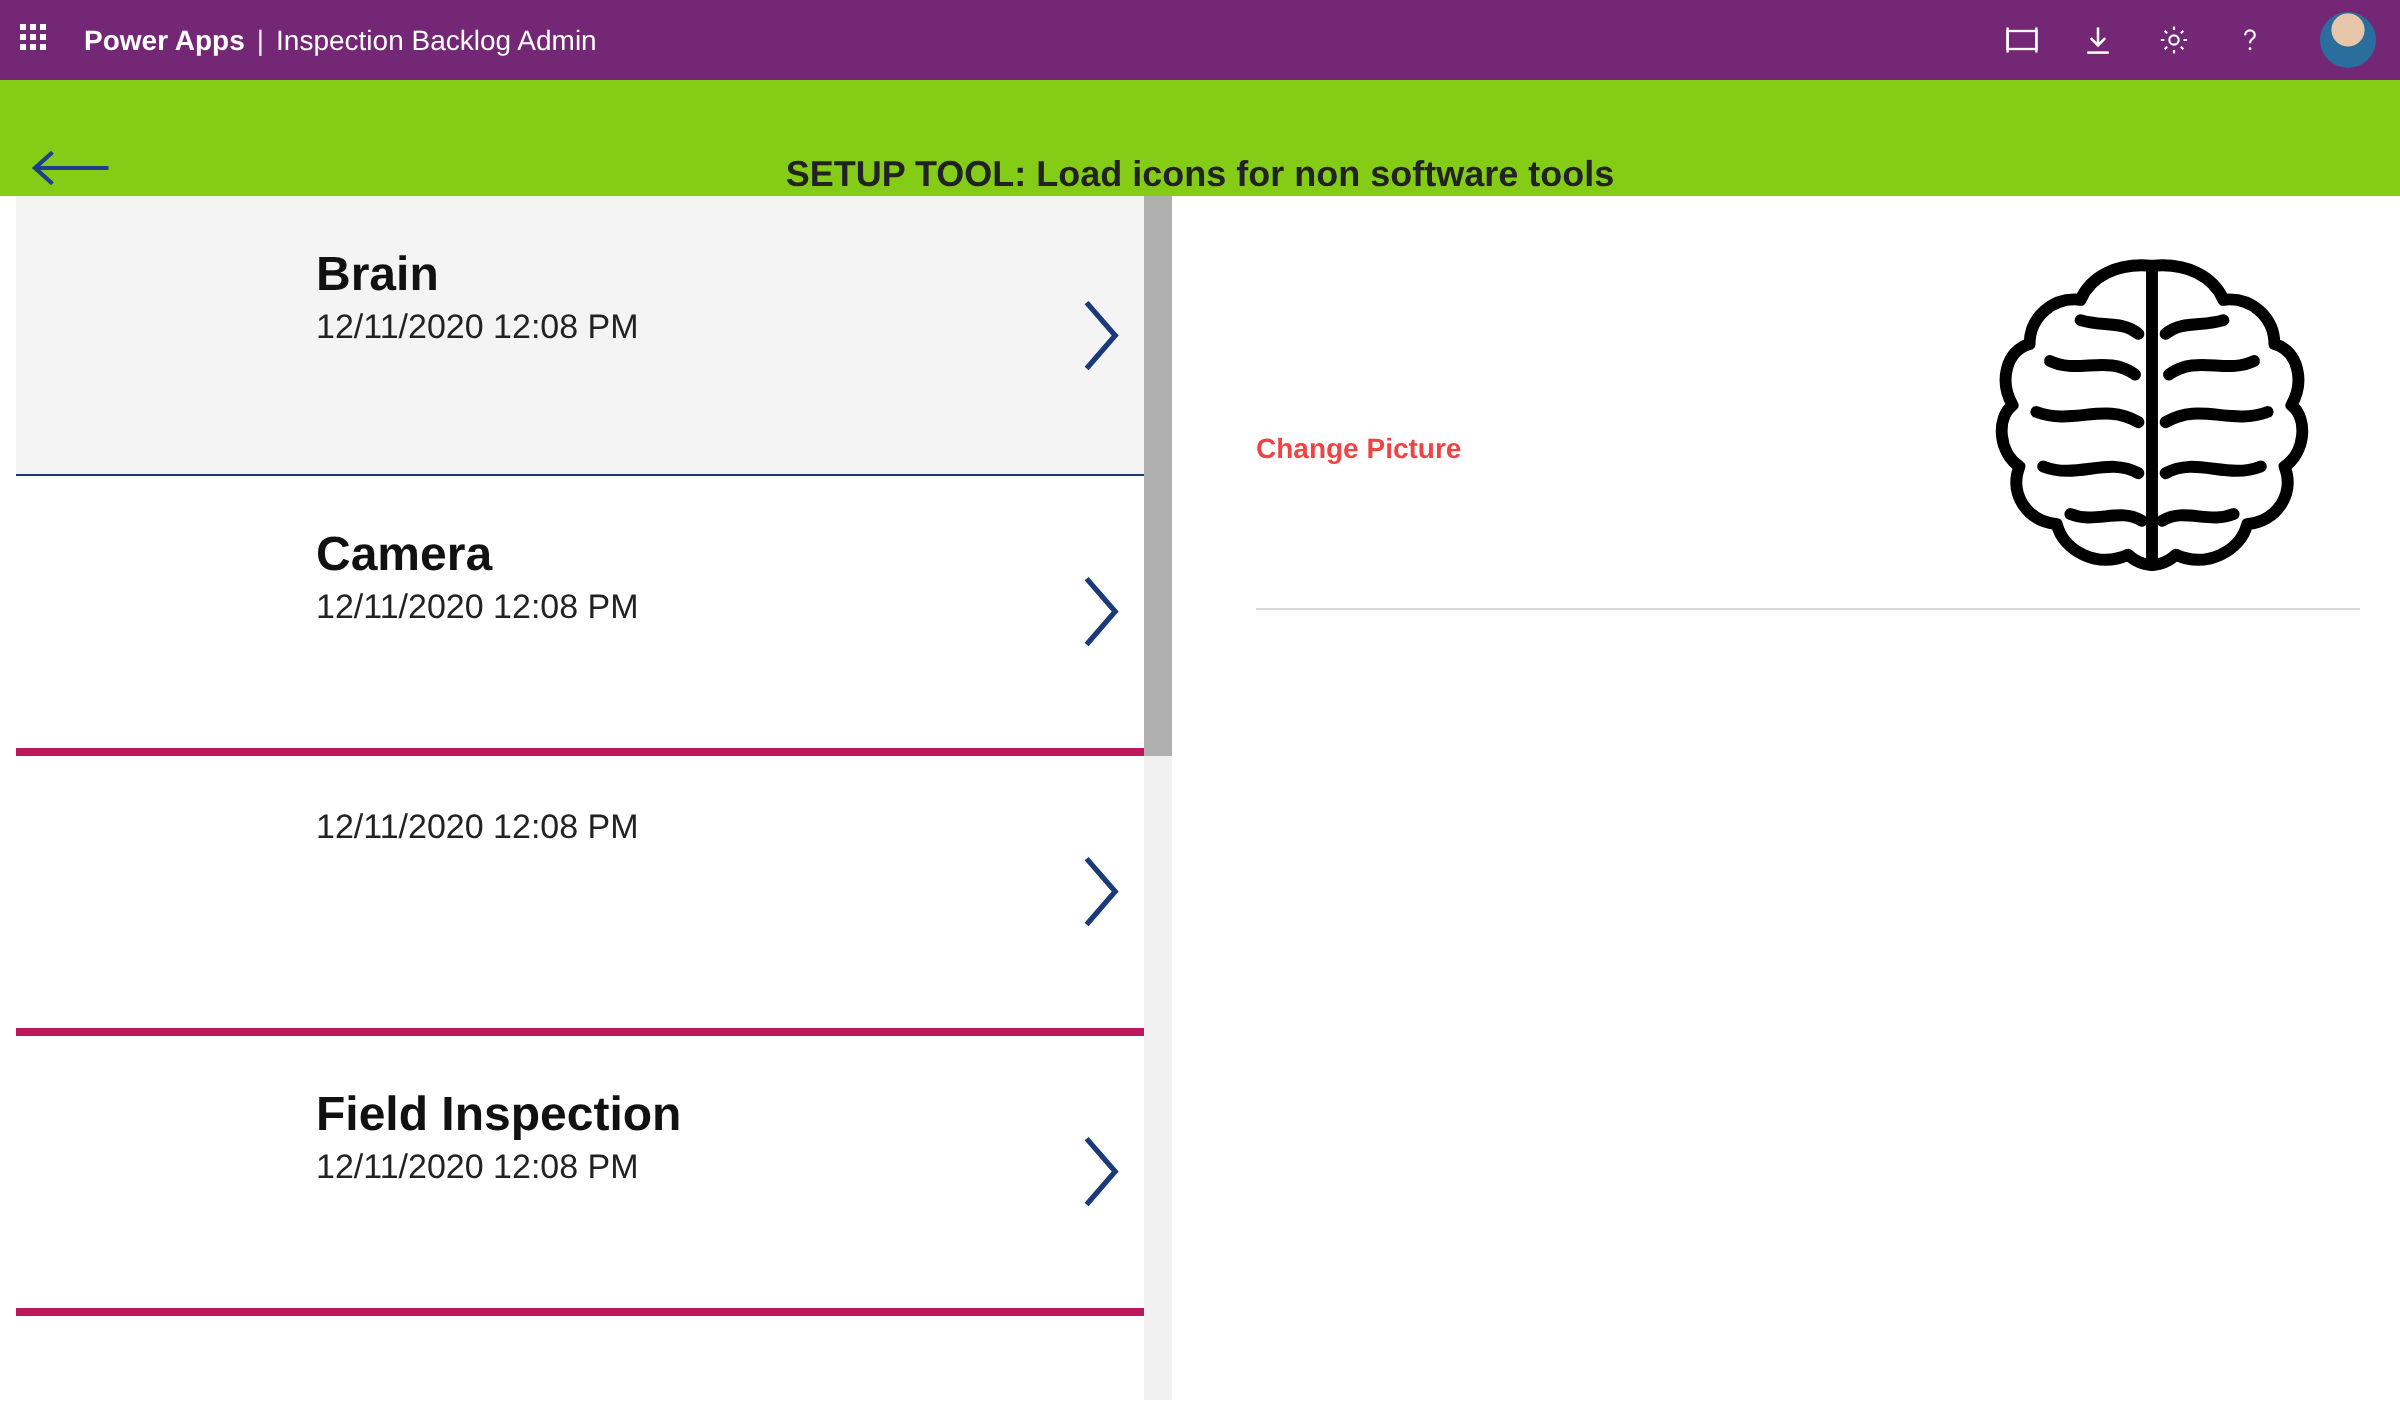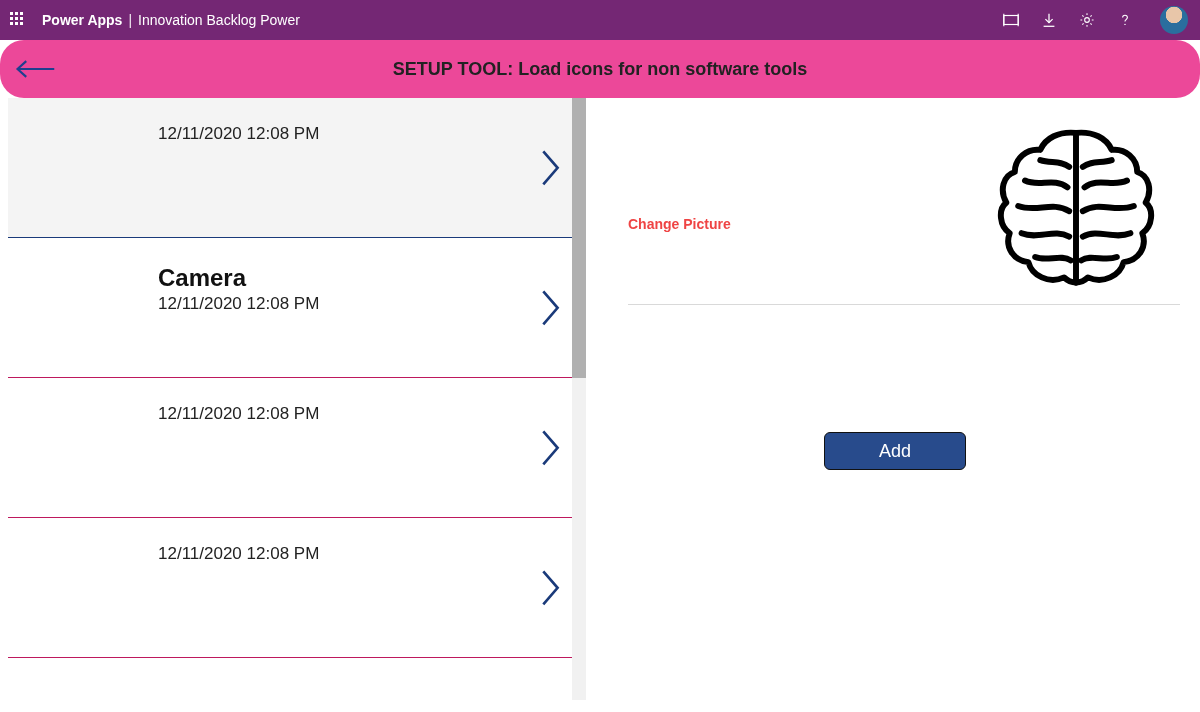--- a/index.html
+++ b/index.html
@@ -46,25 +46,24 @@
                 linear-gradient(#2a6e9e, #2a6e9e);
     background-color: #e0e0e0;
     margin-left: 6px;
     cursor: pointer;
     overflow: hidden;
   }
 
   
   .setup-header {
     height: 58px;
-    background: #ec4899;
+    background: #84cc16;
     display: flex;
-    align-items: center;
+    align-items: flex-end;
     position: relative;
-    border-radius: 24px;
   }
   .back-arrow {
     margin-left: 14px;
     width: 42px; height: 28px;
     cursor: pointer;
     display: flex; align-items: center; justify-content: center;
   }
   .back-arrow svg { stroke: #1f3f8e; }
   .setup-title {
     position: absolute;
@@ -88,21 +87,21 @@
     margin-left: 8px;
     height: 602px;
     overflow: hidden;
   }
   .list-inner {
     height: 100%;
     overflow: hidden;
   }
   .list-item {
     height: 140px;
-    border-bottom: 1px solid #be185d;
+    border-bottom: 4px solid #be185d;
     padding: 26px 0 0 150px;
     position: relative;
     background: #fff;
     cursor: pointer;
   }
   .list-item.selected {
     background: #f4f4f4;
     border-bottom: 1px solid #1a3a7a;
   }
   .li-title {
@@ -189,21 +188,21 @@
       <span></span>
     <span></span>
       <span></span>
       <span></span>
     <span></span>
       <span></span>
       <span></span>
   </div>
   <span class="app-title">Power Apps</span>
   <span class="app-sep">|</span>
-  <span class="app-sub">Innovation Backlog Power</span>
+  <span class="app-sub">Inspection Backlog Admin</span>
   <div class="top-spacer"></div>
   <div class="top-icons">
     <span class="ticon">
       <svg viewBox="0 0 20 20" width="18" height="18" stroke-width="1.3">
         <rect x="2" y="5" width="16" height="10"></rect>
         <line x1="2" y1="3" x2="2" y2="17"></line>
         <line x1="18" y1="3" x2="18" y2="17"></line>
       </svg>
     </span>
     <span class="ticon">
@@ -237,20 +236,21 @@
     </svg>
   </div>
   <div class="setup-title">SETUP TOOL: Load icons for non software tools</div>
 </div>
 
 <div class="content">
 
   <div class="list-col">
     <div class="list-inner">
       <div class="list-item selected">
+        <div class="li-title">Brain</div>
         <div class="li-date">12/11/2020 12:08 PM</div>
         <div class="chev">
           <svg viewBox="0 0 20 36" stroke-width="2.4">
               <polyline points="3,3 16,18 3,33"></polyline>
             </svg>
         </div>
       </div>
 
       <div class="list-item">
         <div class="li-title">Camera</div>
@@ -265,20 +265,21 @@
       <div class="list-item">
         <div class="li-date">12/11/2020 12:08 PM</div>
         <div class="chev">
           <svg viewBox="0 0 20 36" stroke-width="2.4">
               <polyline points="3,3 16,18 3,33"></polyline>
             </svg>
         </div>
       </div>
 
       <div class="list-item">
+        <div class="li-title">Field Inspection</div>
         <div class="li-date">12/11/2020 12:08 PM</div>
         <div class="chev">
           <svg viewBox="0 0 20 36" stroke-width="2.4">
               <polyline points="3,3 16,18 3,33"></polyline>
             </svg>
         </div>
       </div>
     </div>
 
     <div class="fake-scroll">
@@ -320,15 +321,14 @@
         <path d="M52 160 C 66 166 82 156 94 164"></path>
 
         <path d="M142 46 C 130 50 118 46 108 54"></path>
         <path d="M160 70 C 144 78 126 66 110 78"></path>
         <path d="M168 100 C 146 108 128 94 108 106"></path>
         <path d="M164 132 C 144 140 126 126 108 136"></path>
         <path d="M148 160 C 134 166 118 156 106 164"></path>
       </svg>
     </div>
 
-    <div class="add-btn">Add</div>
   </div>
 </div>
 
 </body></html>

